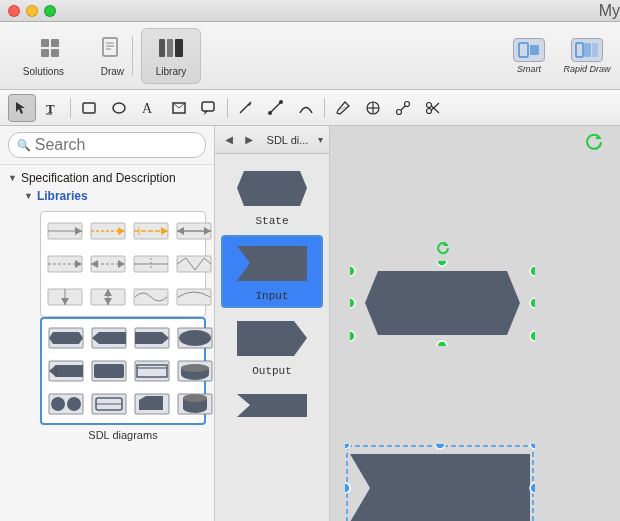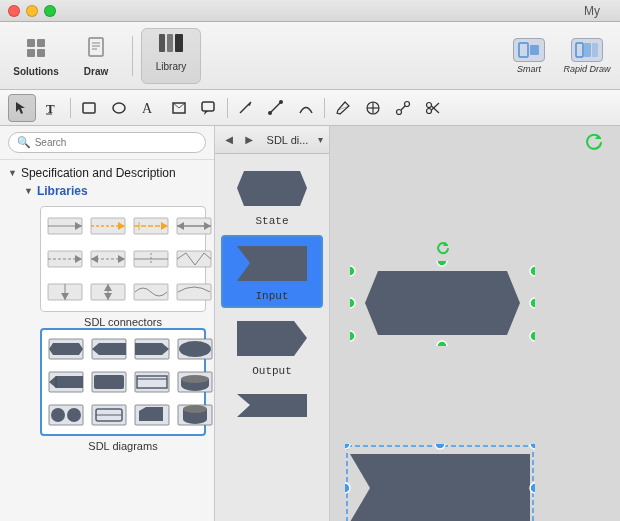--- a/index.html
+++ b/index.html
@@ -31,46 +31,45 @@
       width: 12px;
       height: 12px;
       border-radius: 50%;
       border: 0.5px solid rgba(0,0,0,0.2);
     }
     .tl-close { background: #ff5f56; }
     .tl-min { background: #ffbd2e; }
     .tl-max { background: #27c93f; }
     .title-bar-title {
       position: absolute;
-      right: 20px;
-      font-size: 12px;
+      right: 0;
+      font-size: 16px;
       color: #555;
     }
 
     
     .toolbar-top {
       height: 68px;
       background: linear-gradient(to bottom, #f5f5f5, #e8e8e8);
       border-bottom: 1px solid #c0c0c0;
       display: flex;
       align-items: center;
       padding: 0 8px;
       gap: 4px;
     }
     .toolbar-btn {
       display: flex;
       flex-direction: column;
-      align-items: center;
+      align-items: flex-end;
       justify-content: center;
       width: 56px;
       height: 56px;
       border-radius: 6px;
       cursor: pointer;
       gap: 4px;
-      font-weight: bold;
     }
     .toolbar-btn-label {
       font-size: 10px;
       color: #333;
       text-align: center;
     }
     .toolbar-icon {
       width: 28px;
       height: 28px;
       display: flex;
@@ -80,20 +79,21 @@
     .toolbar-sep {
       width: 1px;
       height: 40px;
       background: #c0c0c0;
       margin: 0 4px;
     }
     .library-btn {
       display: flex;
       flex-direction: column;
       align-items: center;
+      justify-content: center;
       width: 60px;
       height: 56px;
       border-radius: 6px;
       cursor: pointer;
       gap: 4px;
       background: rgba(0,0,0,0.08);
       border: 1px solid #c0c0c0;
     }
     .library-btn-label {
       font-size: 10px;
@@ -187,21 +187,21 @@
       align-items: center;
       background: white;
       border: 1px solid #c0c0c0;
       border-radius: 12px;
       padding: 3px 8px;
       gap: 4px;
     }
     .search-input-wrap input {
       border: none;
       outline: none;
-      font-size: 10px;
+      font-size: 16px;
       width: 100%;
       background: transparent;
       color: #333;
     }
     .search-icon-glyph {
       color: #888;
       font-size: 11px;
     }
 
     .tree-section {
@@ -606,21 +606,20 @@
                   <path d="M2,11 Q10,3 18,11 Q26,19 34,11" stroke="#888" stroke-width="1" fill="none"></path>
                 </svg>
               </div>
               <div class="shape-cell">
                 <svg width="36" height="22" viewBox="0 0 36 22">
                   <rect x="1" y="3" width="34" height="16" fill="#e8e8e8" stroke="#aaa" stroke-width="0.8" rx="1"></rect>
                   <path d="M2,11 Q18,1 34,11" stroke="#888" stroke-width="1" fill="none"></path>
                 </svg>
               </div>
             </div>
-            <div class="grid-title">SDL connectors</div>
           </div>
 
           <div class="grid-group">
             <div class="shape-grid selected">
 
               <div class="shape-cell">
                 <svg width="36" height="22" viewBox="0 0 36 22">
                   <rect x="1" y="1" width="34" height="20" fill="#e0e4ea" stroke="#777" stroke-width="0.8" rx="1"></rect>
                   <polygon points="1,11 5,5 31,5 35,11 31,17 5,17" fill="#555e6e" stroke="none"></polygon>
                 </svg>

